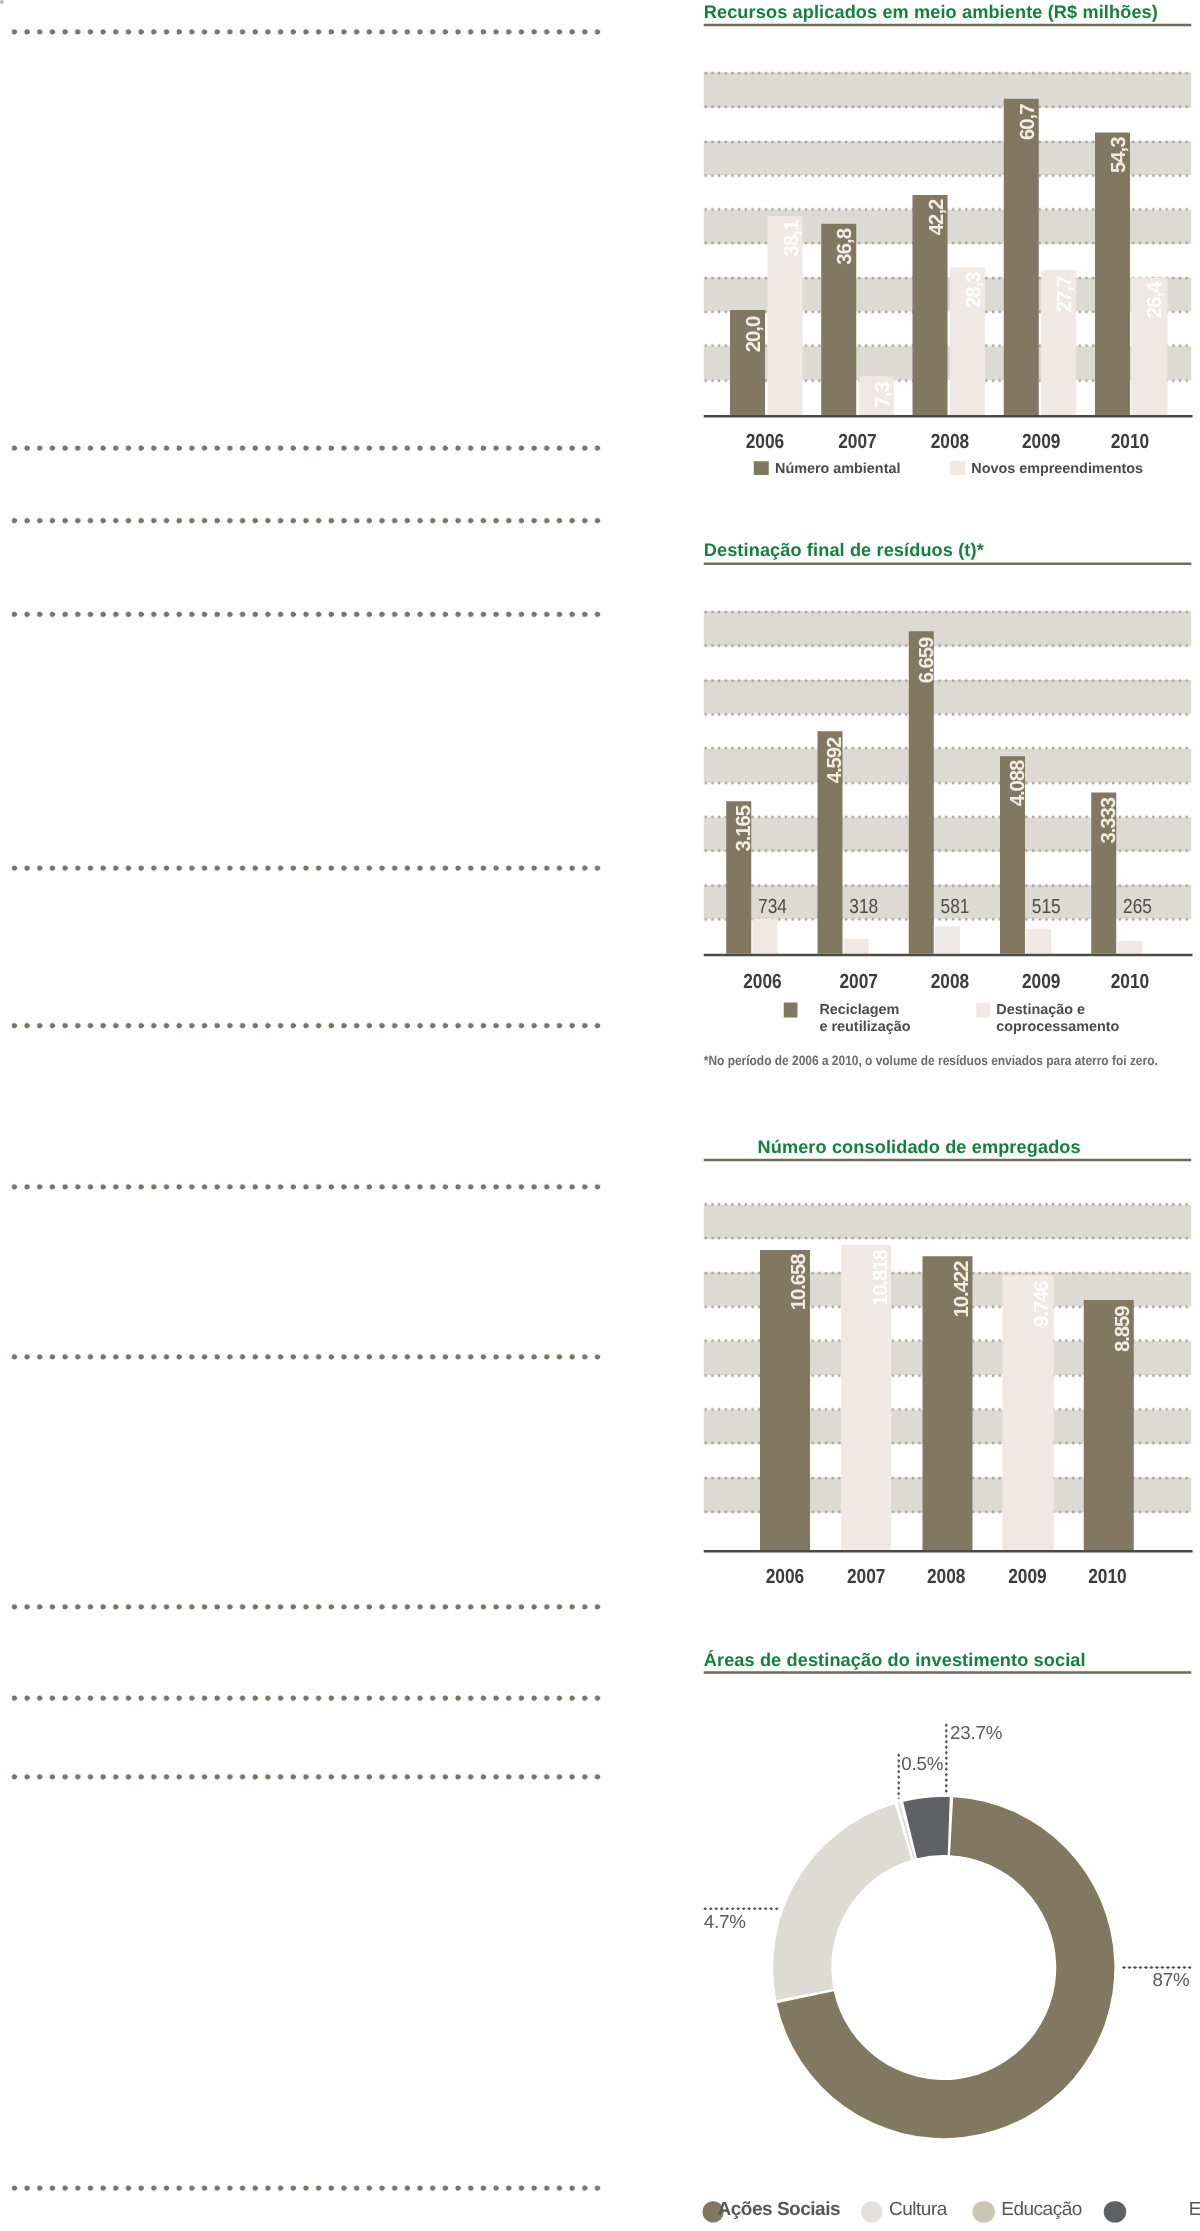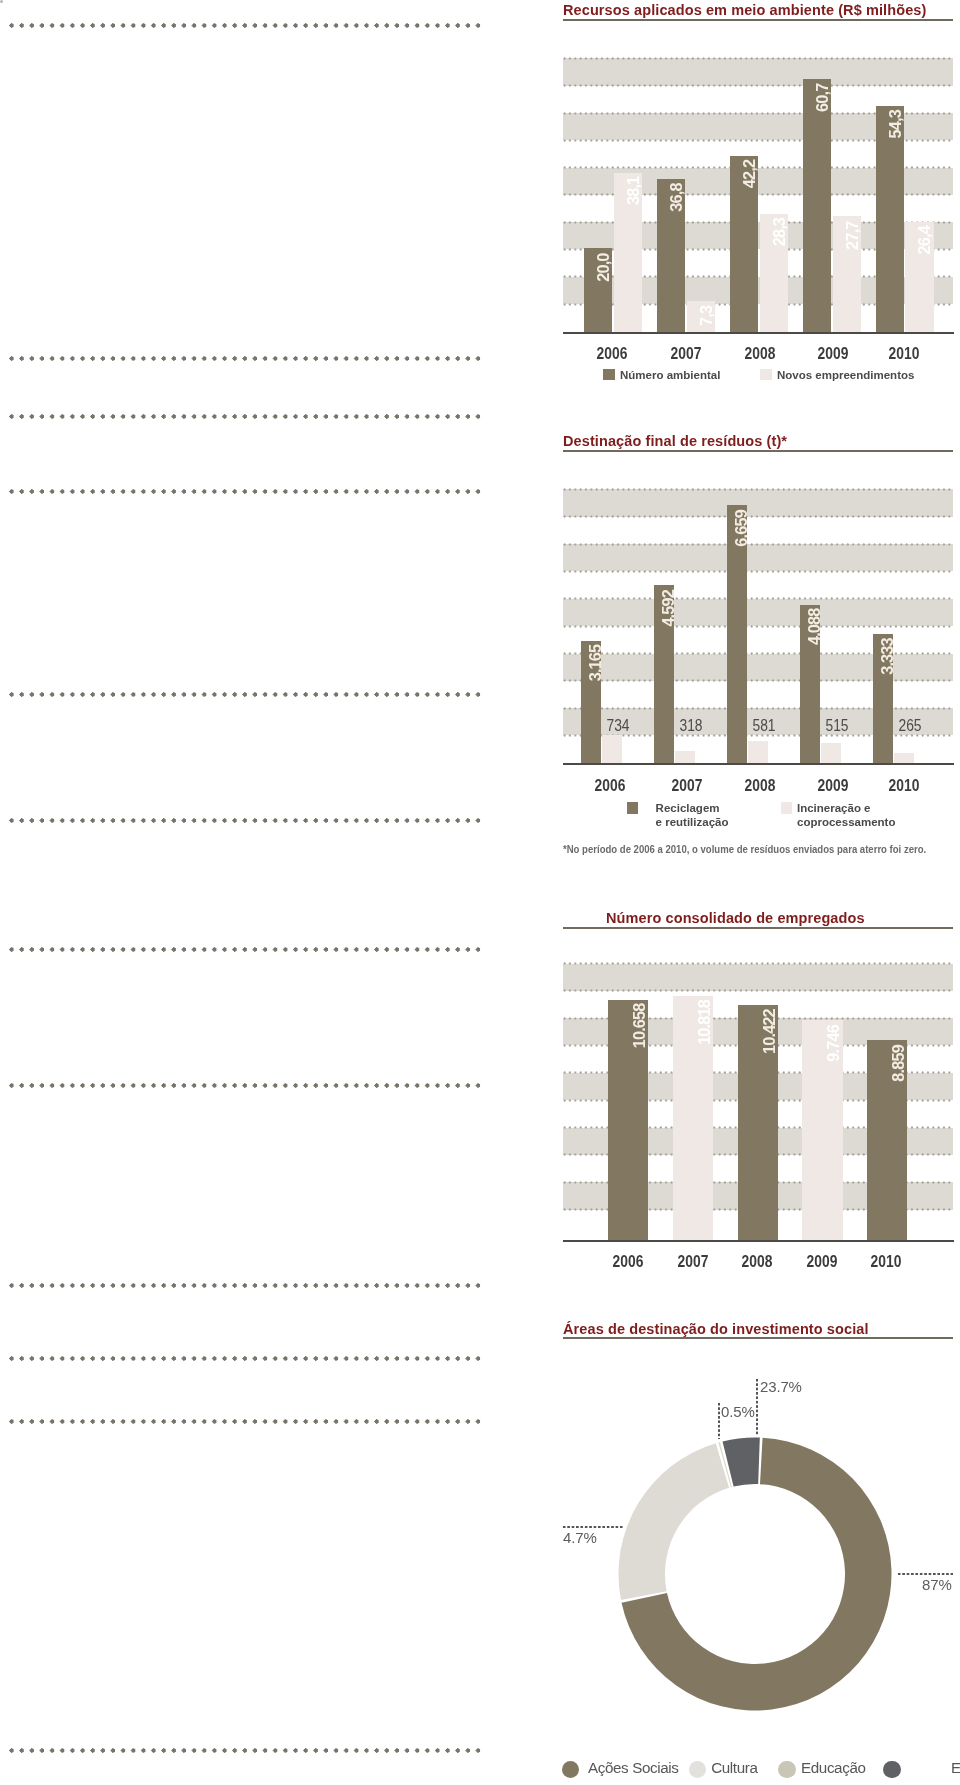--- a/index.html
+++ b/index.html
@@ -4,21 +4,21 @@
 <title>Relatorio</title>
 <style>
   html,body{margin:0;padding:0;}
   body{width:960px;height:1785px;background:#ffffff;font-family:"Liberation Sans",sans-serif;position:relative;overflow:hidden;-webkit-font-smoothing:antialiased;text-rendering:optimizeLegibility;}
   .page{position:absolute;left:0;top:0;width:960px;height:1785px;}
 
   
   .rule{position:absolute;height:5px;background-image:radial-gradient(circle at 2.5px 2.5px, #78746a 2.0px, rgba(255,255,255,0) 2.3px);background-size:10.15px 5px;background-repeat:repeat-x;}
 
   
-  .chart-title{position:absolute;font-size:14.5px;font-weight:bold;color:#7f1d1d;letter-spacing:.1px;white-space:nowrap;}
+  .chart-title{position:absolute;font-size:14.5px;font-weight:bold;color:#15803d;letter-spacing:.1px;white-space:nowrap;}
   .title-rule{position:absolute;height:2px;background:#6f6a5c;}
   .band{position:absolute;left:0;background:#dcdad2;}
   .band:before,.band:after{content:"";position:absolute;left:0;right:0;height:3px;
     background-image:radial-gradient(circle 1.35px at 1.6px 1.5px, #a5a29c 0 66%, rgba(255,255,255,0) 100%);
     background-size:5.35px 3px;background-repeat:repeat-x;}
   .band:before{top:-1.5px;}
   .band:after{bottom:-1.5px;}
   .axis{position:absolute;height:2px;background:#4c4a47;}
   .bar{position:absolute;}
   .barlabel{position:absolute;writing-mode:vertical-lr;transform:rotate(180deg);white-space:nowrap;font-size:15px;font-weight:bold;letter-spacing:0px;text-align:right;}
@@ -152,21 +152,21 @@
     <div class="legend-tx" style="left: 777px; top: 367.5px;">
       <div>Novos empreendimentos</div>
     </div>
     <div class="legend-sw" style="left: 626.6px; top: 802.2px; width: 11.5px; height: 11.5px; background: rgb(130, 120, 98);"></div>
     <div class="legend-tx" style="left: 643.6px; top: 801.2px; margin-left: 12px;">
       <div>Reciclagem</div>
       <div>e reutilização</div>
     </div>
     <div class="legend-sw" style="left: 780.6px; top: 802.2px; width: 11.5px; height: 11.5px; background: rgb(239, 232, 228);"></div>
     <div class="legend-tx" style="left: 797px; top: 801.2px;">
-      <div>Incineração e</div>
+      <div>Destinação e</div>
       <div>coprocessamento</div>
     </div>
     <div class="note" style="left: 563px; top: 843px;">*No período de 2006 a 2010, o volume de resíduos enviados para aterro foi zero.</div>
     <div style="left: 563px; top: 531px; width: 3px; height: 3px; border-radius: 50%; background: rgb(185, 183, 177);"></div>
     <div class="chart-title" style="left: 563px; top: 1320.5px;">Áreas de destinação do investimento social</div>
     <div class="title-rule" style="left: 563px; top: 1337px; width: 390px;"></div>
     <svg width="300" height="300" viewBox="0 0 300 300" class="donut" style="left: 605px; top: 1424px;">
       <path d="M157.56 13.71 A136.5 136.5 0 1 1 16.54 178.66 L62.01 168.90 A90 90 0 1 0 154.98 60.14 Z" fill="#827862"></path>
       <path d="M15.99 175.97 A136.5 136.5 0 0 1 110.74 19.27 L124.12 63.80 A90 90 0 0 0 61.64 167.13 Z" fill="#dedbd4"></path>
       <path d="M113.38 18.51 A136.5 136.5 0 0 1 114.87 18.10 L126.84 63.03 A90 90 0 0 0 125.85 63.30 Z" fill="#ded9cb"></path>
@@ -174,20 +174,20 @@
     </svg>
     <div class="vline" style="left: 718px; top: 1401.6px; height: 37.5px;"></div>
     <div class="vline" style="left: 755.8px; top: 1378px; height: 56.5px;"></div>
     <div class="hline" style="left: 561.5px; top: 1525.8px; width: 61px;"></div>
     <div class="hline" style="left: 896.8px; top: 1573px; width: 56px;"></div>
     <div class="dlabel" style="left: 721px; top: 1403px;">0.5%</div>
     <div class="dlabel" style="left: 760px; top: 1378px;">23.7%</div>
     <div class="dlabel" style="left: 563px; top: 1529px;">4.7%</div>
     <div class="dlabel" style="left: 922px; top: 1576px;">87%</div>
     <div class="dleg-dot" style="left: 561.8px; top: 1760.8px; width: 17.6px; height: 17.6px; background: rgb(130, 120, 98);"></div>
-    <div class="dleg-tx" style="left: 588px; top: 1759px;">Ações Sociais</div>
+    <div class="dleg-tx" style="left: 574px; top: 1759px; font-weight: bold;">Ações Sociais</div>
     <div class="dleg-dot" style="left: 688.8px; top: 1760.8px; width: 17.6px; height: 17.6px; background: rgb(227, 225, 220);"></div>
     <div class="dleg-tx" style="left: 711.2px; top: 1759px;">Cultura</div>
     <div class="dleg-dot" style="left: 778.3px; top: 1760.8px; width: 17.6px; height: 17.6px; background: rgb(201, 198, 182);"></div>
     <div class="dleg-tx" style="left: 801px; top: 1759px;">Educação</div>
     <div class="dleg-dot" style="left: 883.3px; top: 1760.8px; width: 17.6px; height: 17.6px; background: rgb(95, 97, 101);"></div>
     <div class="dleg-tx" style="left: 951px; top: 1759px;">Esporte</div>
   </div>
 
 </body></html>

